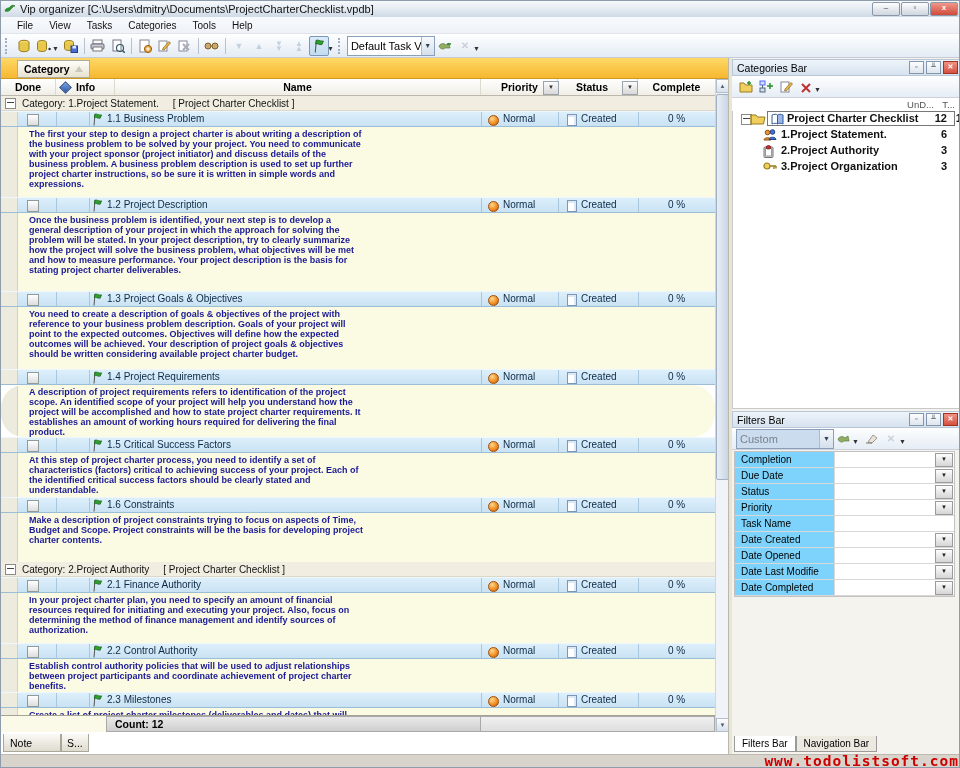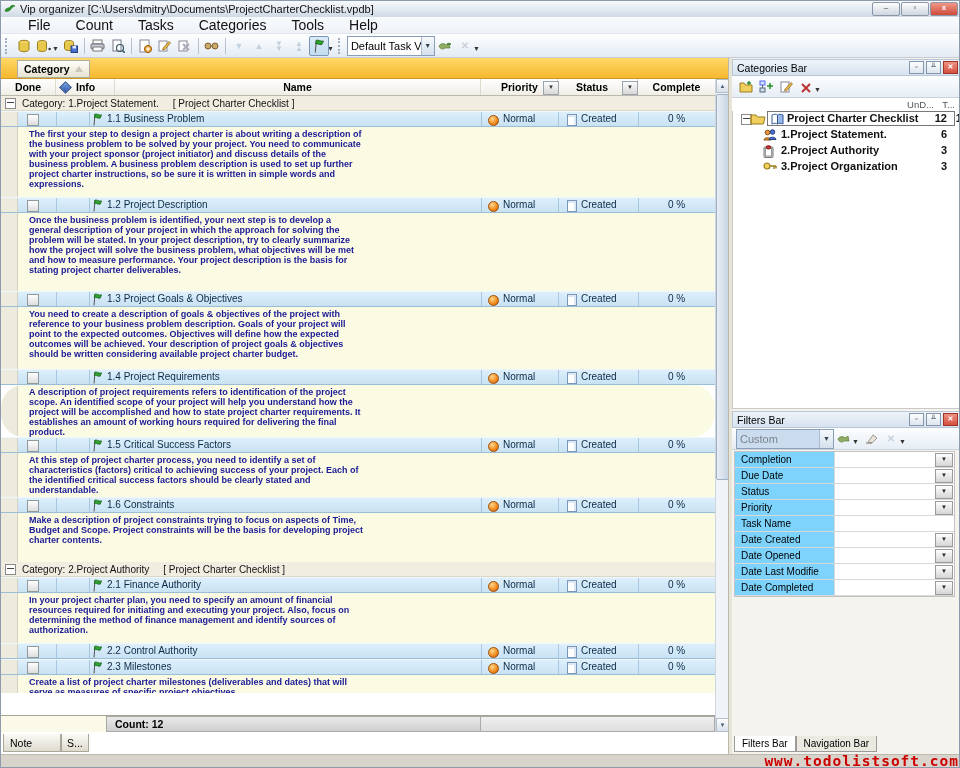--- a/index.html
+++ b/index.html
@@ -10,21 +10,21 @@
   .titlebar{left:0;top:0;width:960px;height:16px;background:linear-gradient(#f7fafc,#cfdae6);
     display:flex;align-items:center;font-size:11px;color:#111;border-bottom:1px solid #b9c4d2;}
   .app-icon{width:12px;height:12px;margin:0 4px 0 3px;}
   .title-text{flex:1;white-space:nowrap;overflow:hidden;}
   .winbtns{display:flex;gap:1px;margin-right:3px;}
   .winbtn{width:26px;height:12px;border:1px solid #8a97a8;border-radius:2px;
     background:linear-gradient(#fdfdfd,#cfd6df);font-size:8px;line-height:10px;text-align:center;color:#333;}
   .winbtn.close{background:linear-gradient(#f0988a,#cf4a3a);color:#fff;font-weight:bold;}
   
   .menubar{left:0;top:16px;width:960px;height:17px;background:linear-gradient(#f8fafd,#eef2f8);
-    display:flex;align-items:center;font-size:14px;border-bottom:1px solid #e2e6ec;padding-left:19px;box-sizing:border-box;gap:9px;}
+    display:flex;align-items:center;font-size:10px;border-bottom:1px solid #e2e6ec;padding-left:8px;box-sizing:border-box;}
   .menu-item{padding:1px 8px;color:#111;}
   
   .toolbar{left:0;top:33px;width:960px;height:24px;background:linear-gradient(#feffff,#e4ebf4);
     display:flex;align-items:center;border-bottom:1px solid #c7ccd4;padding-left:2px;box-sizing:border-box;}
   .grip{width:3px;height:16px;border-left:2px dotted #9fb0c0;margin:0 4px 0 2px;}
   .tbtn{width:20px;height:20px;display:flex;align-items:center;justify-content:center;border-radius:2px;position:relative;}
   .tbtn.disabled{opacity:.4;}
   .tbtn.pressed{border:1px solid #7a96b8;background:linear-gradient(#dcebf8,#c3dcf0);box-sizing:border-box;}
   .tsep{width:1px;height:16px;background:#b9c2cc;margin:0 3px;}
   .tcaret{font-size:7px;color:#333;margin:6px 2px 0 -2px;}
@@ -129,21 +129,21 @@
     <span class="title-text">Vip organizer [C:\Users\dmitry\Documents\ProjectCharterChecklist.vpdb]</span>
     <span class="winbtns">
       <span class="winbtn">–</span>
       <span class="winbtn">▫</span>
       <span class="winbtn close">x</span>
     </span>
   </div>
 
   <div class="abs menubar" id="menubar">
       <span class="menu-item">File</span>
-      <span class="menu-item">Count</span>
+      <span class="menu-item">View</span>
       <span class="menu-item">Tasks</span>
       <span class="menu-item">Categories</span>
       <span class="menu-item">Tools</span>
       <span class="menu-item">Help</span>
     </div>
 
   <div class="abs toolbar" id="main-toolbar">
     <span class="grip"></span>
     <span id="tb-slot" style="display: flex; align-items: center;">
         <span class="tbtn">
@@ -463,20 +463,23 @@
             <path d="M3 12.5 L4 1.5" stroke="#555" stroke-width="1"></path>
             <path d="M3.8 1.2 C5.6 0.2 7 2.4 10.6 1.9 L9.2 5.2 C6.2 5.7 5 3.6 3.4 4.6 Z" fill="#2ea02e" stroke="#145c14" stroke-width="0.7"></path>
           </svg>
     </span>
     <span class="tname">2.2 Control Authority</span>
     <span class="pball"></span>
     <span class="ptext">Normal</span>
     <span class="sdoc"></span>
     <span class="stext">Created</span>
     <span class="ctext">0 %</span>
+  </div>
+      <div class="grow desc-row" style="height: 33px;">
+    <span class="desc-text">Establish control authority policies that will be used to adjust relationships between project participants and coordinate achievement of project charter benefits.</span>
   </div>
       <div class="grow task-row">
     <span class="vline" style="left:55px;"></span>
         <span class="vline" style="left:88px;"></span>
     <span class="vline" style="left:480px;"></span>
         <span class="vline" style="left:557px;"></span>
     <span class="vline" style="left:637px;"></span>
     <span class="checkbox"></span>
     <span class="flagwrap">
       <svg width="12" height="13" viewBox="0 0 12 13">

